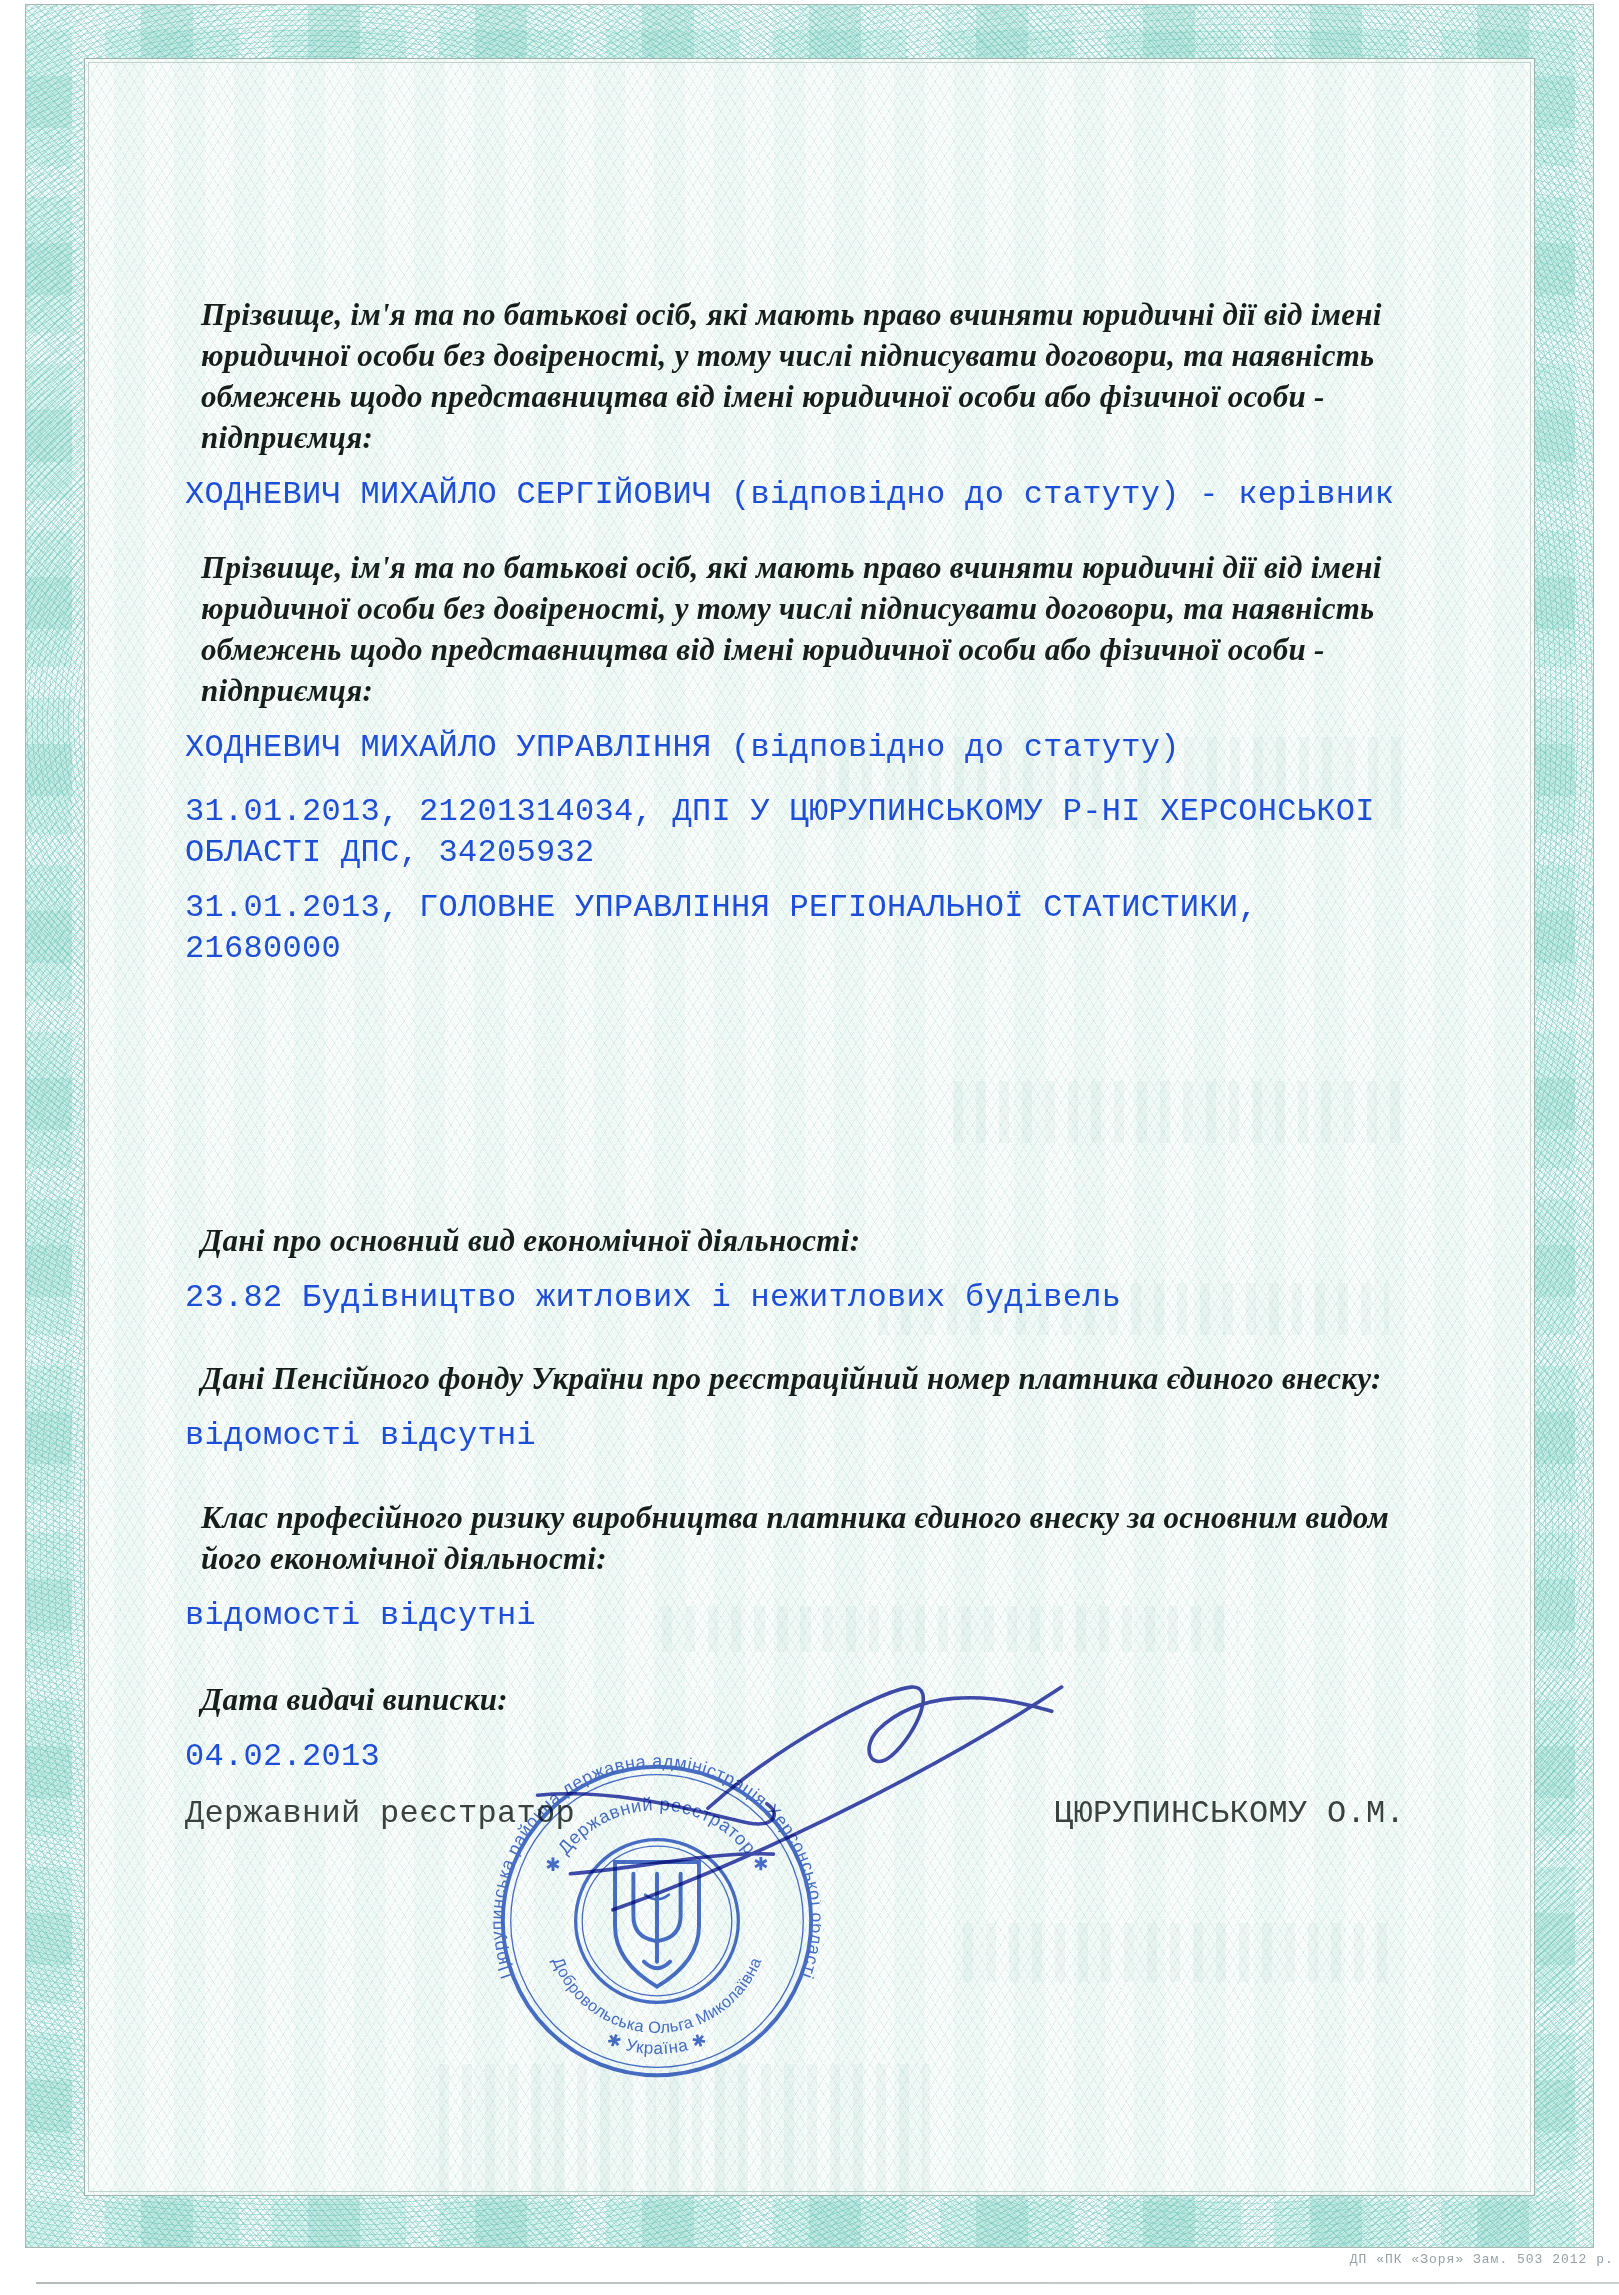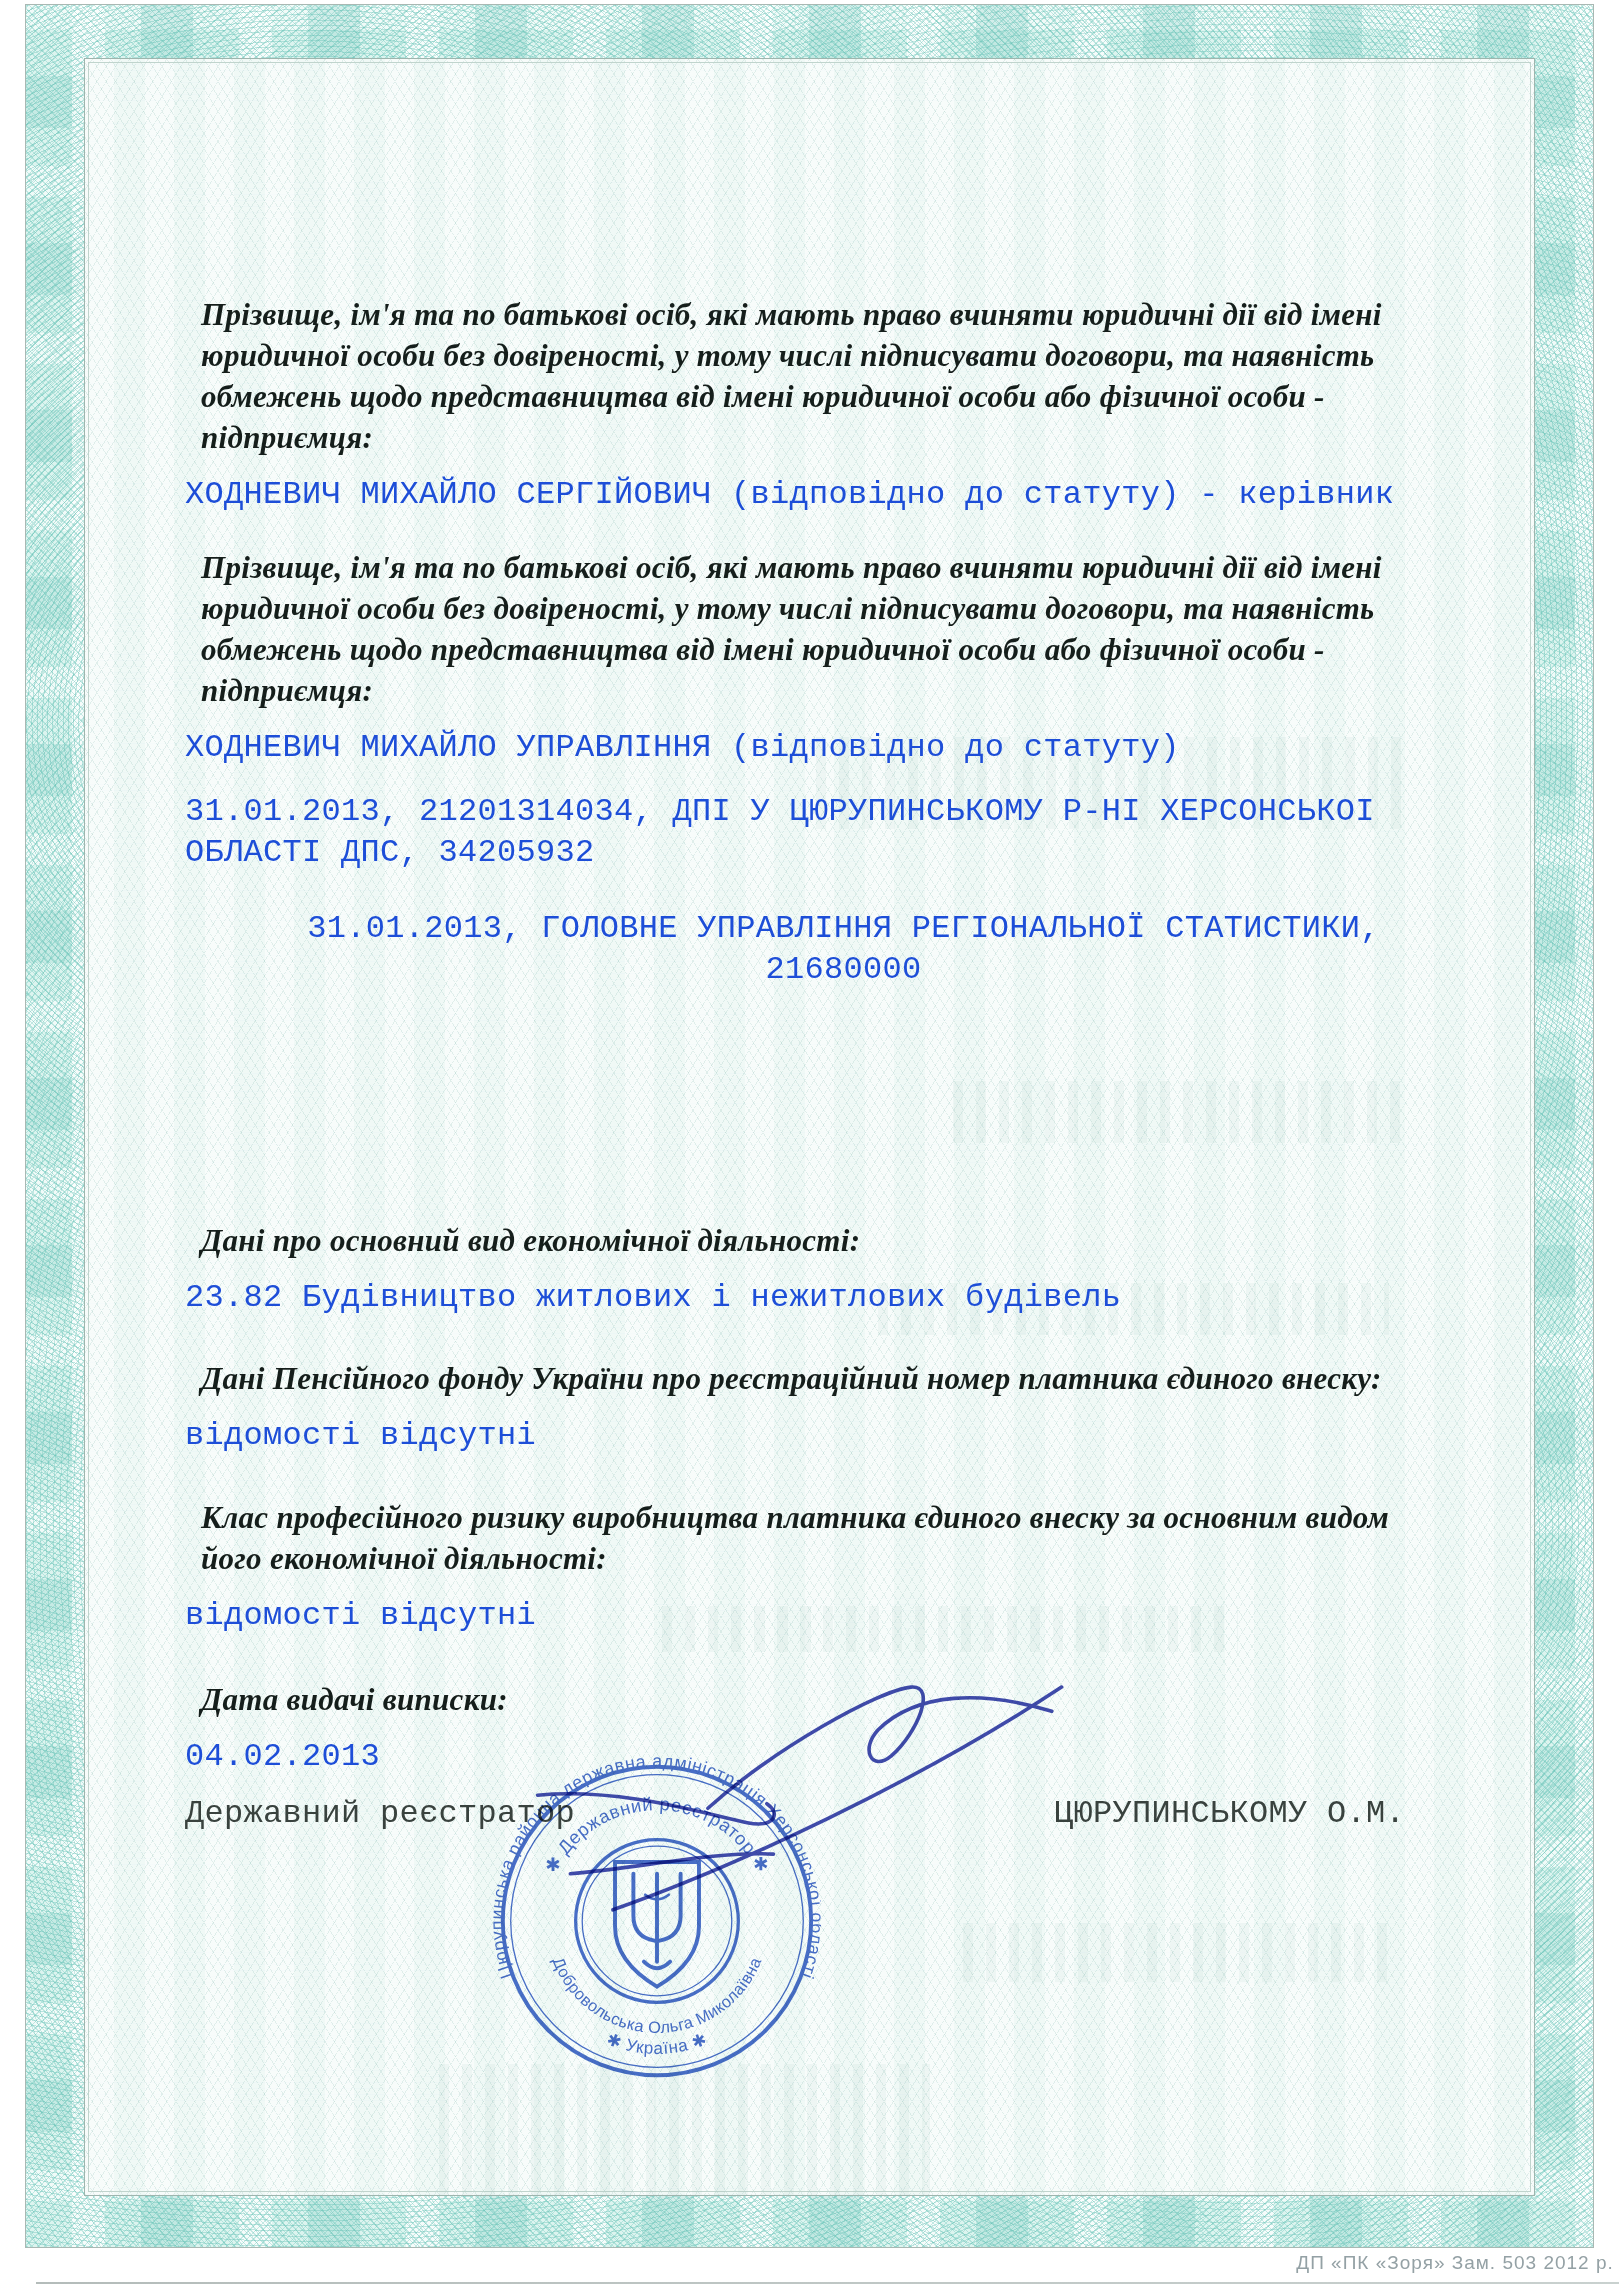--- a/index.html
+++ b/index.html
@@ -36,33 +36,33 @@
   
   .ghost{position:absolute;opacity:.42;filter:blur(0.7px);pointer-events:none;
     background:repeating-linear-gradient(90deg, rgba(122,172,162,.18) 0 10.5px, transparent 10.5px 23px);}
 
   
   .sec{position:absolute;left:185px;width:1317px;}
   .h{font-family:"Liberation Serif","DejaVu Serif",serif;font-style:italic;font-weight:700;
      font-size:31px;line-height:41px;letter-spacing:0.3px;color:#151e1b;white-space:pre-line;margin:16px;}
   .v{font-family:"Liberation Mono","DejaVu Sans Mono",monospace;font-size:32px;line-height:41px;
      letter-spacing:0.3px;color:#1d4ed8;white-space:pre-line;margin:2.6px 0 0 0;}
-  .v.second{margin-top:35px;text-align:center;}
+  .v.second{margin-top:14px;}
   .v.gap{margin-top:11.8px;}
 
   .registrar-row{position:absolute;left:185px;top:1795px;width:1220px;display:flex;
      justify-content:space-between;align-items:flex-start;
      font-family:"Liberation Mono","DejaVu Sans Mono",monospace;font-size:32px;color:#39423e;letter-spacing:0.3px;}
 
   
   .stamp{position:absolute;left:493px;top:1757px;width:328px;height:328px;mix-blend-mode:multiply;opacity:.92;}
   .sig{position:absolute;left:459px;top:1651px;width:655px;height:308px;mix-blend-mode:multiply;}
 
   
-  .imprint{position:absolute;top:2252px;right:5.2px;font-size:19px;letter-spacing:1px;color:#94a1a5;}
+  .imprint{position:absolute;top:2252px;right:5.2px;font-size:13px;letter-spacing:1px;color:#94a1a5;font-family:Liberation Mono, monospace;}
   .edge-line{position:absolute;left:36px;right:0;top:2282px;height:2px;
      background:linear-gradient(90deg,#b4bcba,#c9d1cf);}
 </style>
 </head>
 <body>
 
 <div class="page">
 
   <div class="band"></div>
   <div class="content"></div>

